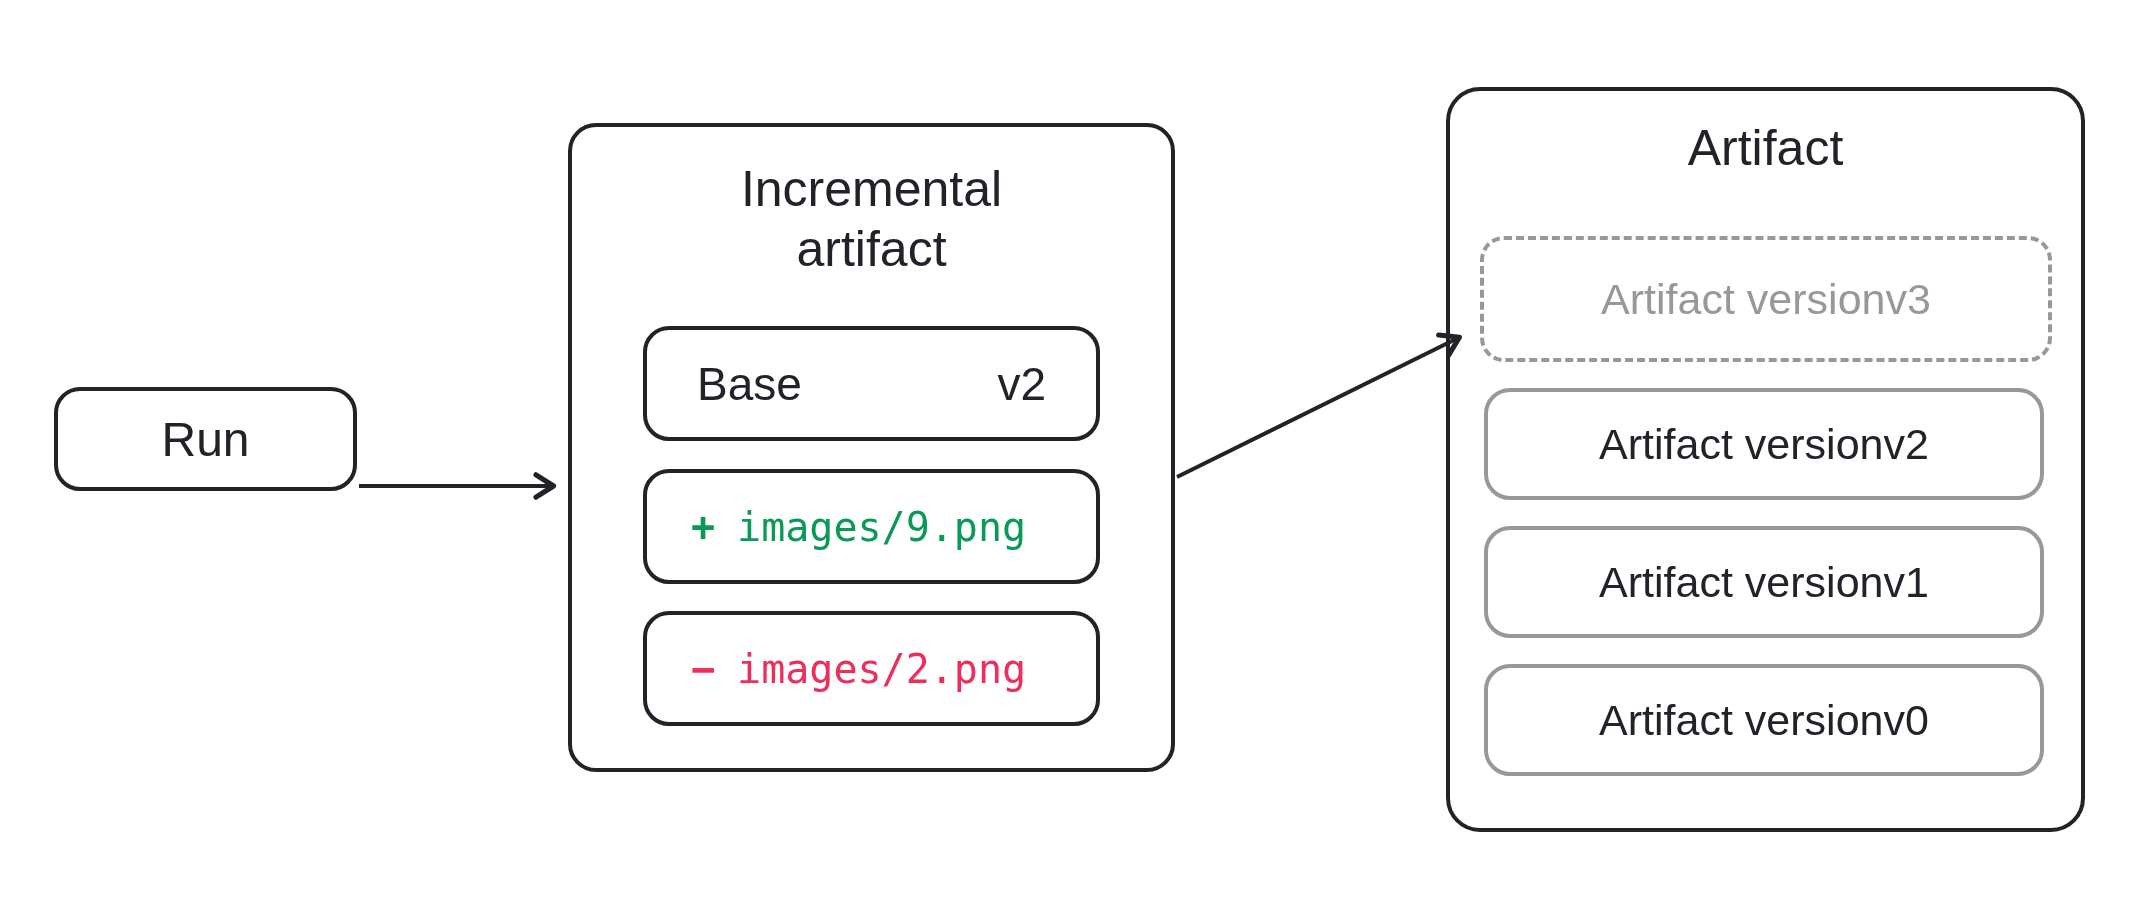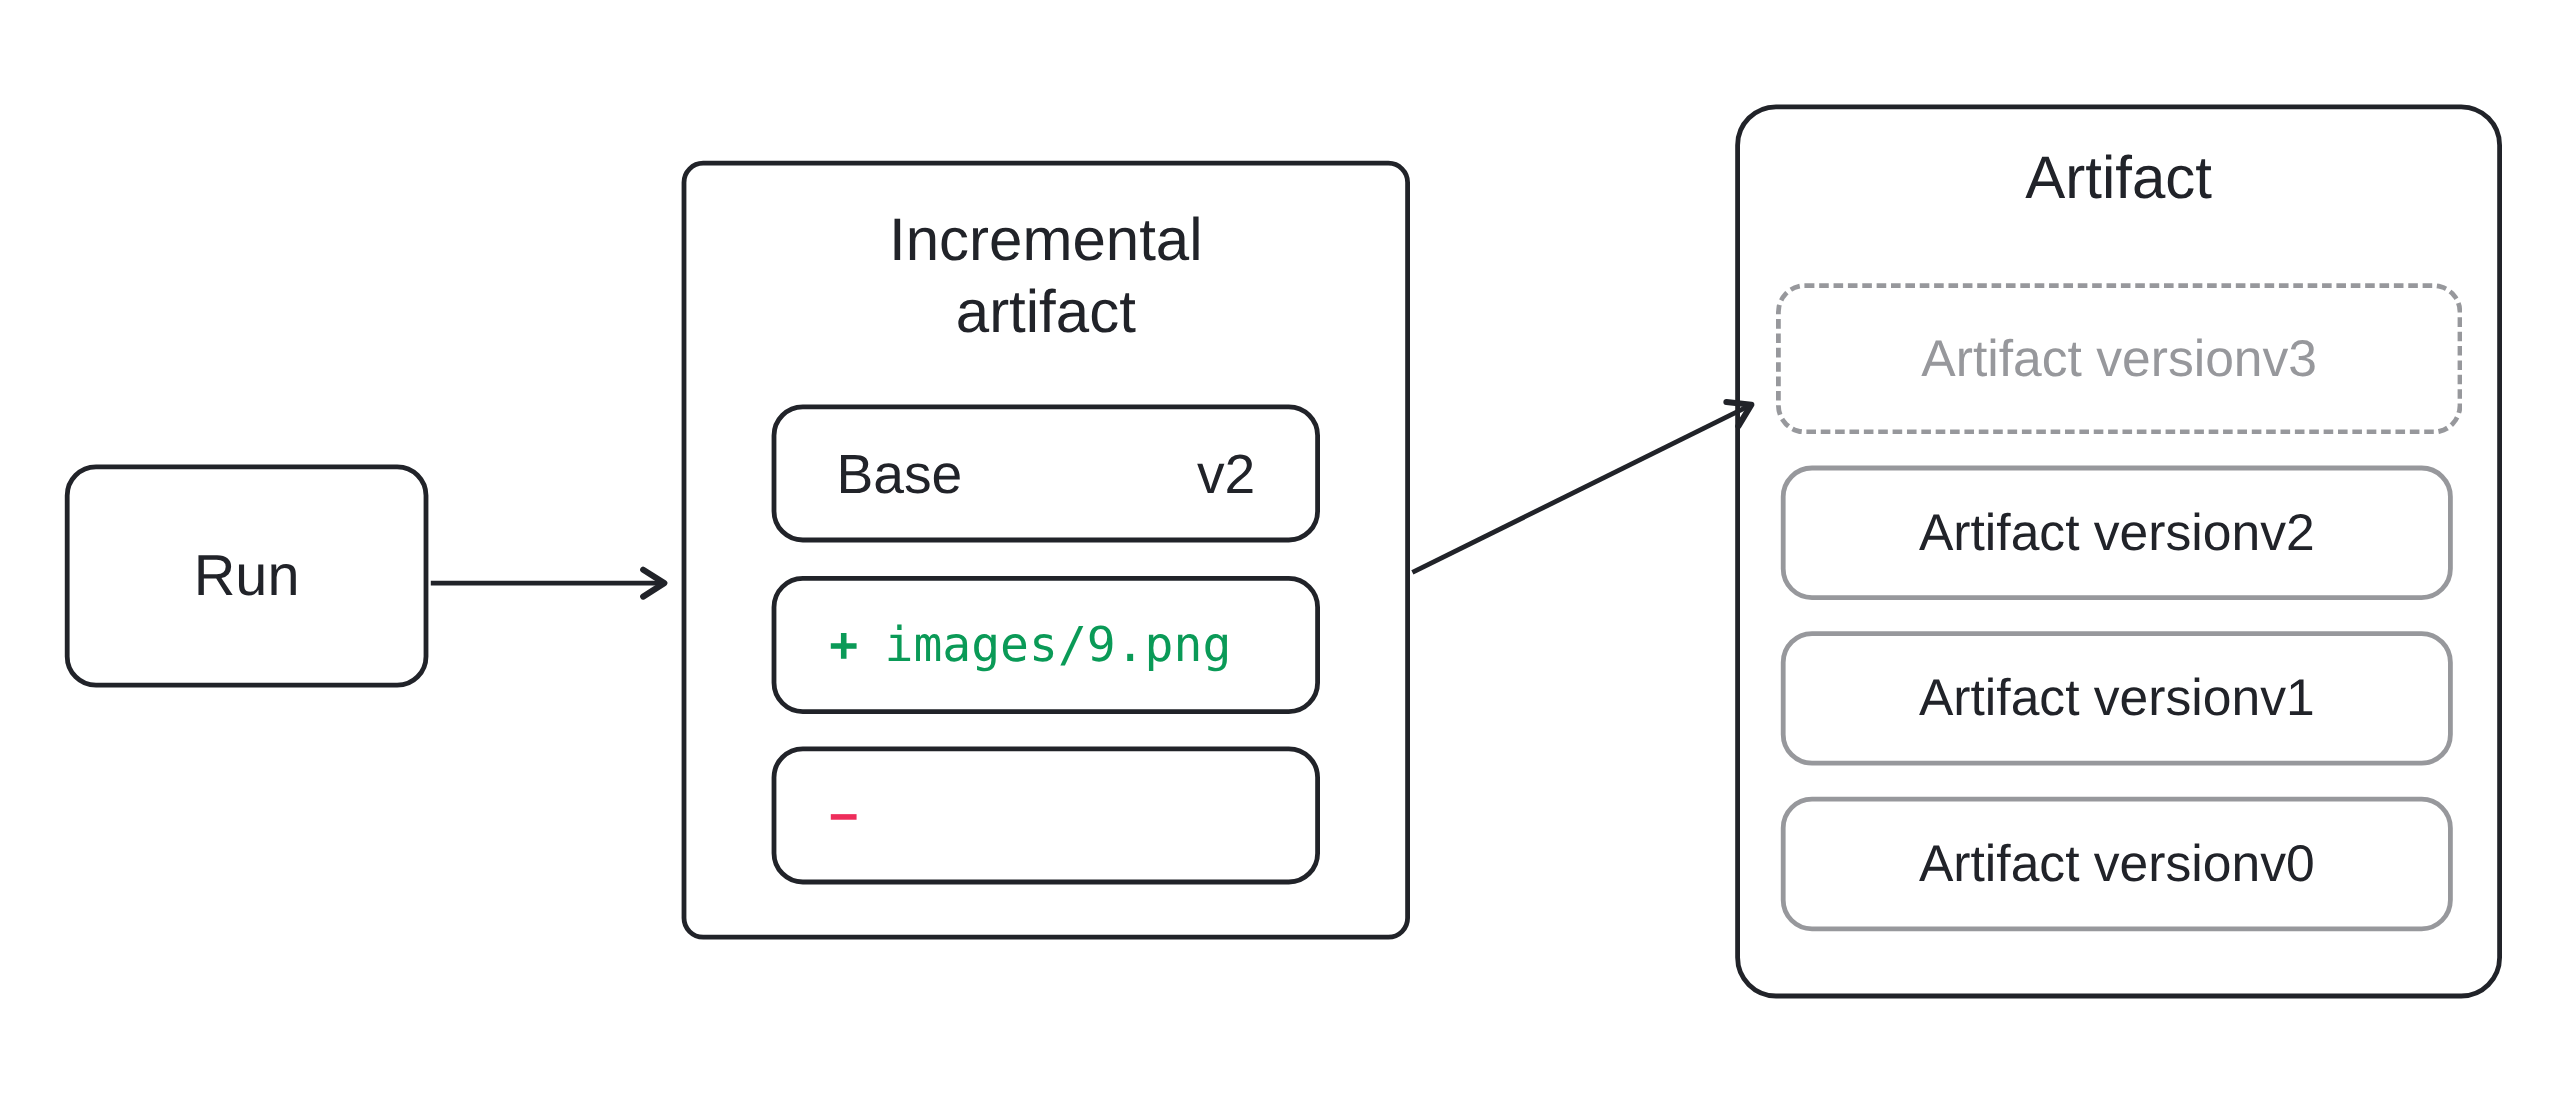--- a/index.html
+++ b/index.html
@@ -18,30 +18,30 @@
   }
   .box {
     position: absolute;
     background: #ffffff;
     border: 4px solid #212329;
     box-sizing: border-box;
   }
   
   .run-box {
     left: 54px; top: 387px;
-    width: 303px; height: 186px;
+    width: 303px; height: 104px;
     border-radius: 26px;
     display: flex; align-items: center; justify-content: center;
     font-size: 48px;
   }
   
   .mid-box {
-    left: 568px; top: 134px;
+    left: 568px; top: 123px;
     width: 607px; height: 649px;
-    border-radius: 18px;
+    border-radius: 28px;
   }
   .mid-title {
     position: absolute;
     left: 0; right: 0; top: 32px;
     text-align: center;
     font-size: 50px;
     line-height: 60px;
     color: #212329;
   }
   .mid-row {
@@ -131,20 +131,21 @@
       <span>v2</span>
     </div>
 
     <div class="mid-row mono-row row-added green">
       <span class="sign">+</span>
       <span>images/9.png</span>
     </div>
 
     <div class="mid-row mono-row row-removed red">
       <span class="sign">−</span>
+      <span>images/2.png</span>
     </div>
   </div>
 
   <div class="box artifact-box">
     <div class="artifact-title">Artifact</div>
 
     <div class="version-row version-dashed">
       <span>Artifact version</span>
       <span>v3</span>
     </div>

